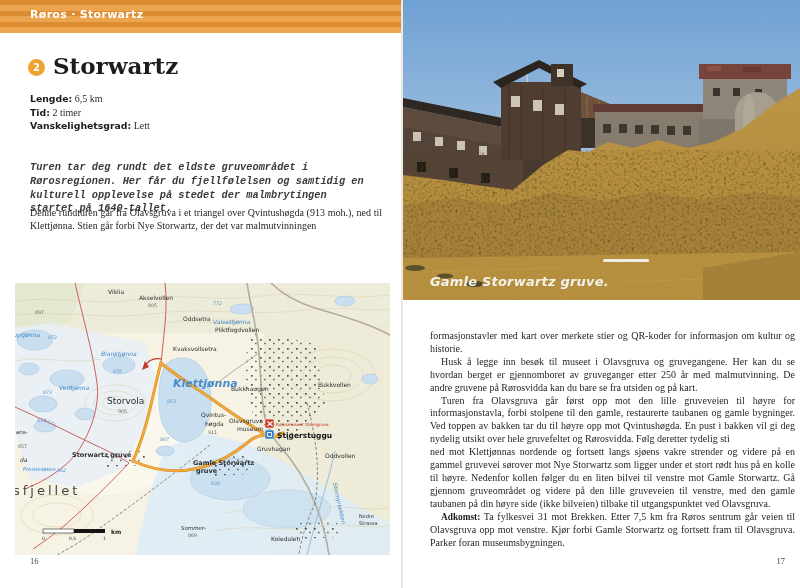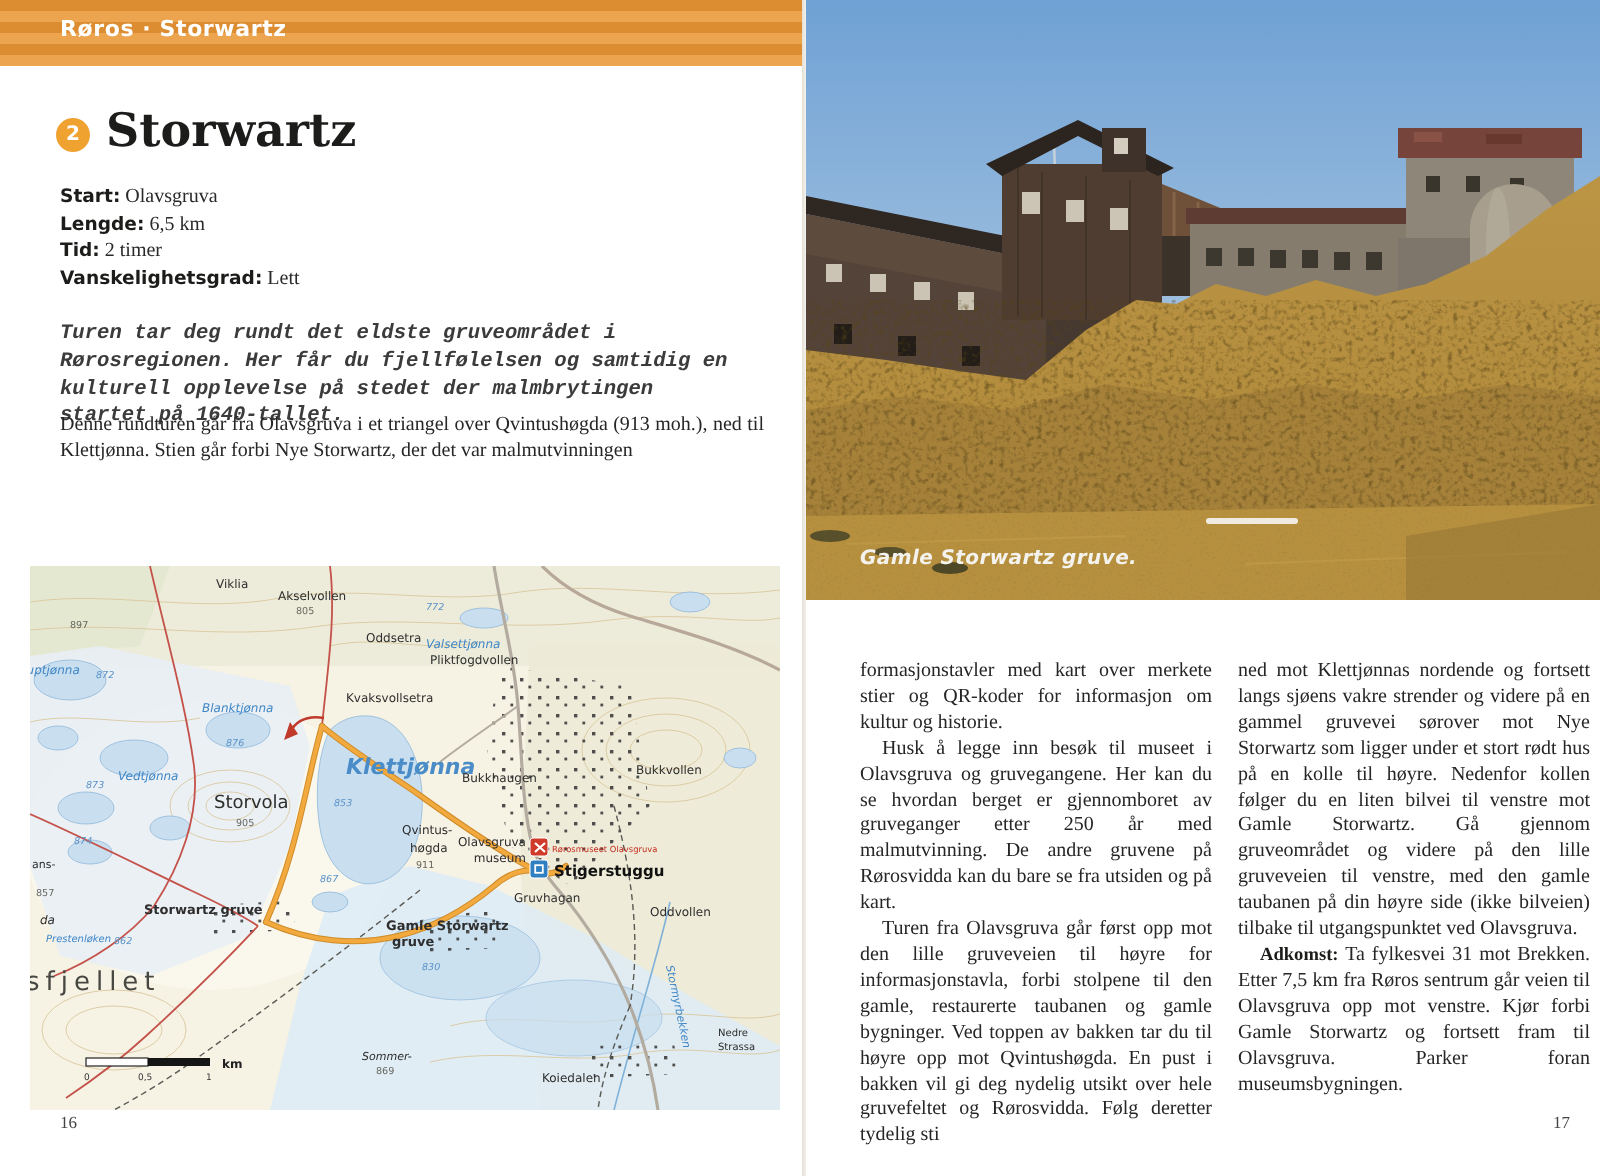--- a/index.html
+++ b/index.html
@@ -39,42 +39,41 @@
   .mbig{font-family:"DejaVu Sans",sans-serif;font-style:italic;font-weight:bold;fill:#4a8cc8;font-size:11px;}
   .mfjell{font-family:"DejaVu Sans",sans-serif;font-size:13px;fill:#474742;letter-spacing:3px;}
   .mred{font-family:"DejaVu Sans",sans-serif;font-size:4.2px;fill:#c42a1c;}
   .mstig{font-family:"DejaVu Sans",sans-serif;font-weight:bold;font-size:7.5px;fill:#111;}
   .msc{font-family:"DejaVu Sans",sans-serif;font-size:4.5px;fill:#333;}
   .mkm{font-family:"DejaVu Sans",sans-serif;font-weight:bold;font-size:6px;fill:#222;}
   
   .page-right{position:absolute;left:403px;top:0;width:397px;height:588px;}
   .photo{position:absolute;left:0;top:0;width:397px;height:300px;overflow:hidden;}
   .caption{position:absolute;left:27px;top:274px;font-family:"DejaVu Sans",sans-serif;
-           font-weight:bold;font-style:italic;font-size:10px;color:#f4f2ec;letter-spacing:.2px;}
-  .cols-right{position:absolute;left:27px;top:330px;width:365px;display:flex;gap:13px;}
+           font-weight:bold;font-style:italic;font-size:13px;color:#f4f2ec;letter-spacing:.2px;}
+  .cols-right{position:absolute;left:27px;top:330px;width:365px;display:flex;flex-direction:column;}
   .adk-lbl{font-family:Liberation Serif, serif;font-weight:bold;font-size:9.3px;color:#1c1c1a;}
   .pagenum-right{position:absolute;right:15px;top:556px;font-size:8.5px;color:#444;}
 </style>
 </head>
 <body>
 
 <div class="spread">
 
   <div class="page-left">
     <div class="banner">
       <div class="banner-text">Røros · Storwartz</div>
     </div>
 
     <div class="title-row">
       <div class="badge">2</div>
       <div class="title">Storwartz</div>
     </div>
 
     <div class="details">
-      <div><span class="lbl">Start:</span> <span class="val">Olavsgruva</span></div>
       <div><span class="lbl">Lengde:</span> <span class="val">6,5 km</span></div>
       <div><span class="lbl">Tid:</span> <span class="val">2 timer</span></div>
       <div><span class="lbl">Vanskelighetsgrad:</span> <span class="val">Lett</span></div>
     </div>
 
     <div class="intro">Turen tar deg rundt det eldste gruveområdet i Rørosregionen. Her får du fjellfølelsen og samtidig en kulturell opplevelse på stedet der malmbrytingen startet på 1640-tallet.</div>
 
     <div class="cols-left">
       <div class="col">
         <p>Denne rundturen går fra Olavsgruva i et triangel over Qvintushøgda (913 moh.), ned til Klettjønna. Stien går forbi Nye Storwartz, der det var malmutvinningen</p>

